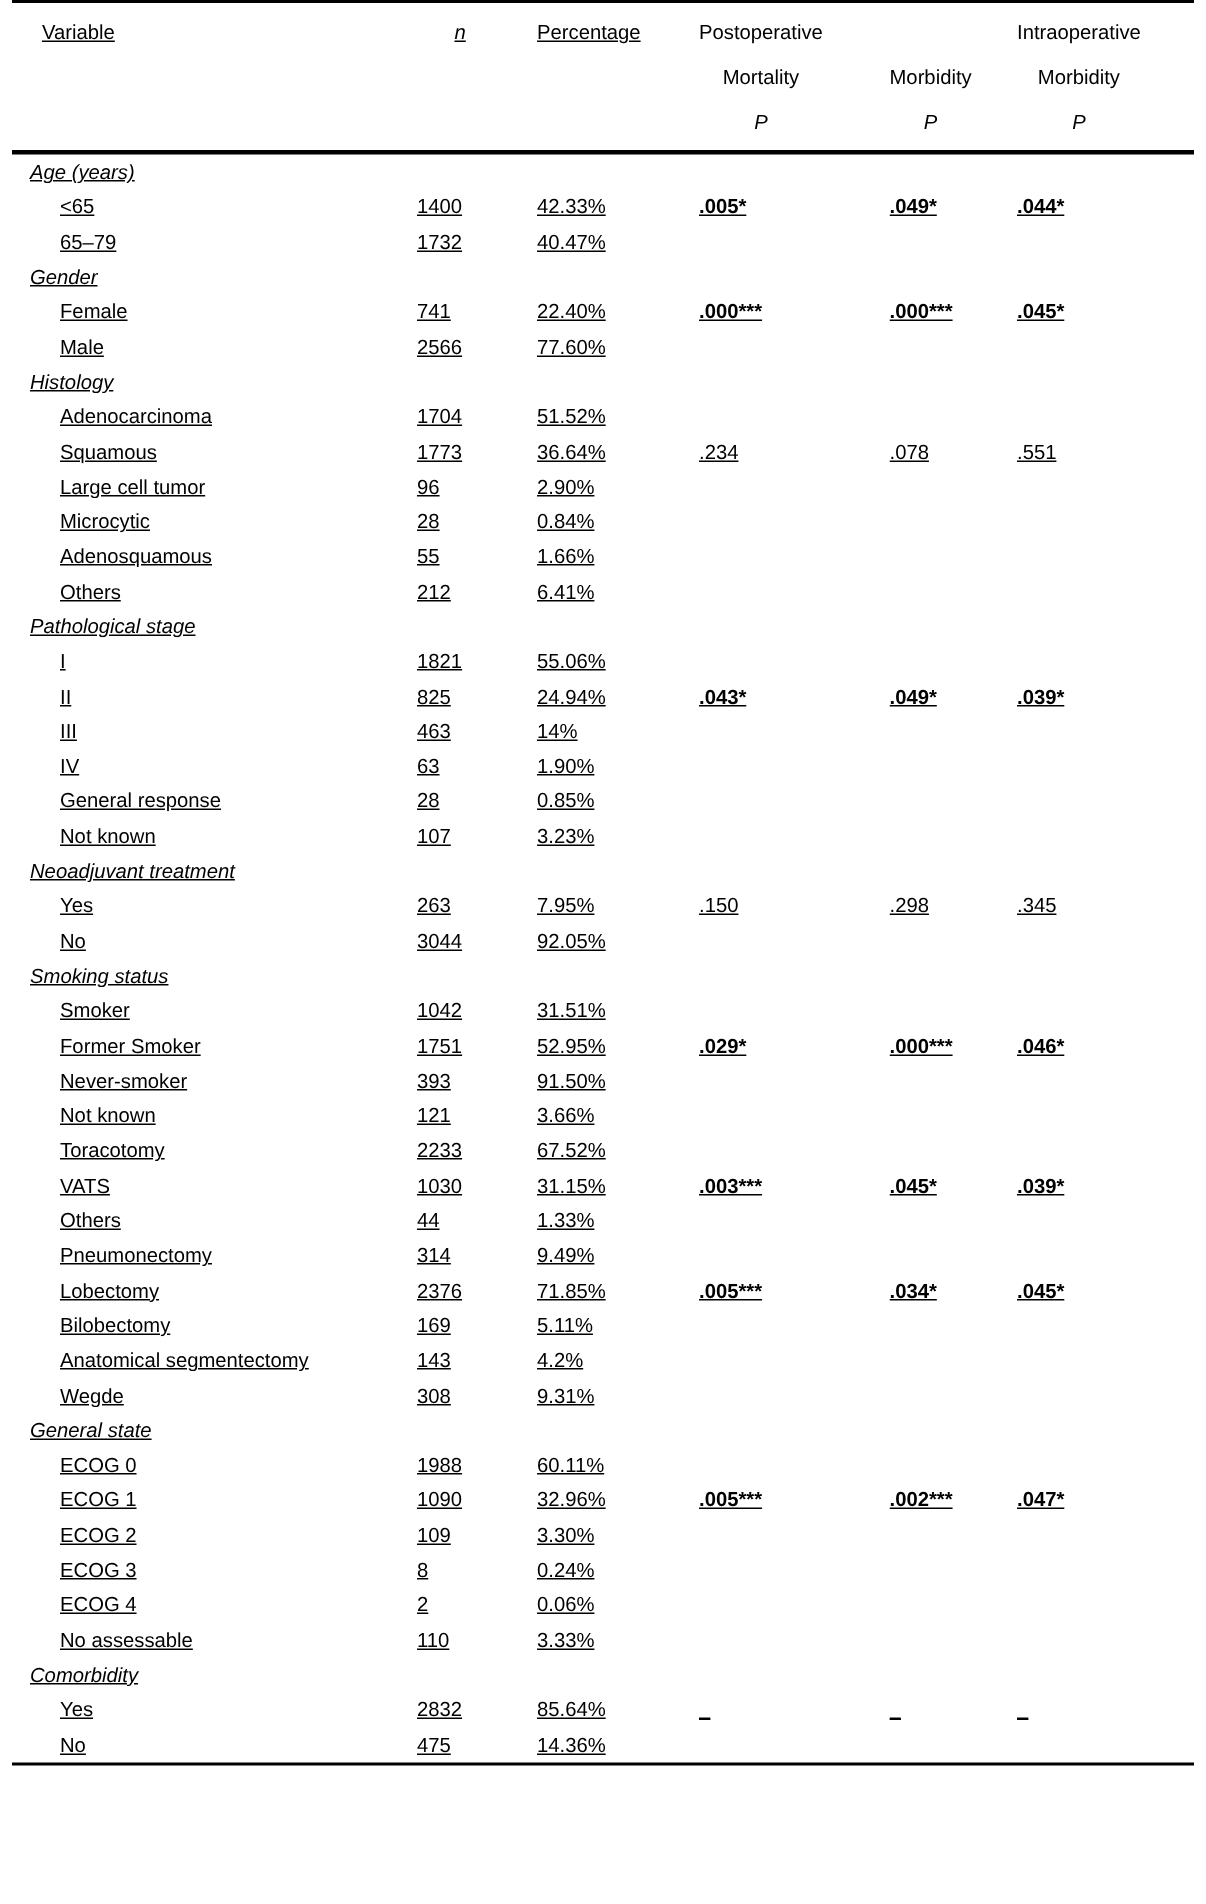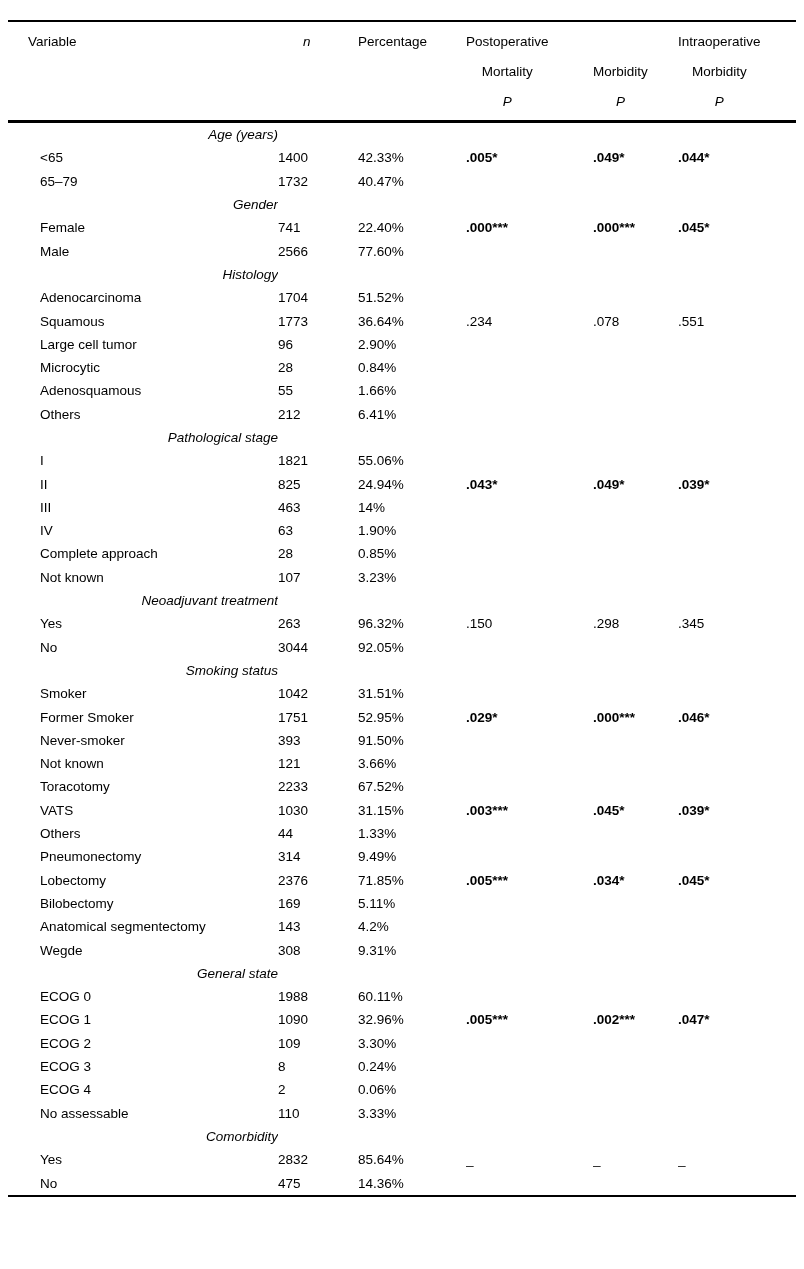--- a/index.html
+++ b/index.html
@@ -2,40 +2,40 @@
 <html><head>
 <meta charset="utf-8">
 <style>
   * { margin: 0; padding: 0; box-sizing: border-box; }
   html, body { background: #ffffff; }
   body {
     width: 804px; height: 1269px; overflow: hidden;
     font-family: "Liberation Sans", "DejaVu Sans", sans-serif;
     font-size: 13.5px; color: #000;
   }
-  .page { margin: 20px 8px 0 8px; width: 788px; }
+  .page { margin: 0 8px 0 8px; width: 788px; text-decoration: underline; }
   .rule { height: 0; border: 0; border-top: 2px solid #000; }
   .rule-mid { border-top: 3px solid #000; }
   .header { display: flex; padding: 5px 0 3px 0; }
   .hline { height: 30px; line-height: 30px; white-space: nowrap; }
   .hstack { display: inline-block; text-align: center; }
   .c1 { width: 270px; }
   .c2 { width: 80px; }
   .c3 { width: 108px; }
   .c4 { width: 127px; }
   .c5 { width: 85px; }
   .c6 { width: 118px; }
   .hcell.c1 { padding-left: 20px; }
   .hcell.c2 { padding-left: 25px; }
   .italic { font-style: italic; }
   .row { display: flex; height: 23.3px; align-items: center; }
   .cell { white-space: nowrap; overflow: hidden; }
   .cell.c1 { padding-left: 12px; }
   .cell.c1.item { padding-left: 32px; }
-  .group-label { font-style: italic; text-align: right; }
+  .group-label { font-style: italic; }
   .pbold { font-weight: bold; }
 </style>
 </head>
 <body>
 
 <div class="page">
   <div class="rule"></div>
 
   <div class="header">
     <div class="hcell c1">
@@ -191,42 +191,42 @@
       </div>
       <div class="row">
         <div class="cell c1 item">IV</div>
         <div class="cell c2">63</div>
         <div class="cell c3">1.90%</div>
         <div class="cell c4"></div>
         <div class="cell c5"></div>
         <div class="cell c6"></div>
       </div>
       <div class="row">
-        <div class="cell c1 item">Complete approach</div>
+        <div class="cell c1 item">General response</div>
         <div class="cell c2">28</div>
         <div class="cell c3">0.85%</div>
         <div class="cell c4"></div>
         <div class="cell c5"></div>
         <div class="cell c6"></div>
       </div>
       <div class="row">
         <div class="cell c1 item">Not known</div>
         <div class="cell c2">107</div>
         <div class="cell c3">3.23%</div>
         <div class="cell c4"></div>
         <div class="cell c5"></div>
         <div class="cell c6"></div>
       </div>
       <div class="row">
         <div class="cell c1 group-label">Neoadjuvant treatment</div>
       </div>
       <div class="row">
         <div class="cell c1 item">Yes</div>
         <div class="cell c2">263</div>
-        <div class="cell c3">96.32%</div>
+        <div class="cell c3">7.95%</div>
         <div class="cell c4">.150</div>
         <div class="cell c5">.298</div>
         <div class="cell c6">.345</div>
       </div>
       <div class="row">
         <div class="cell c1 item">No</div>
         <div class="cell c2">3044</div>
         <div class="cell c3">92.05%</div>
         <div class="cell c4"></div>
         <div class="cell c5"></div>

